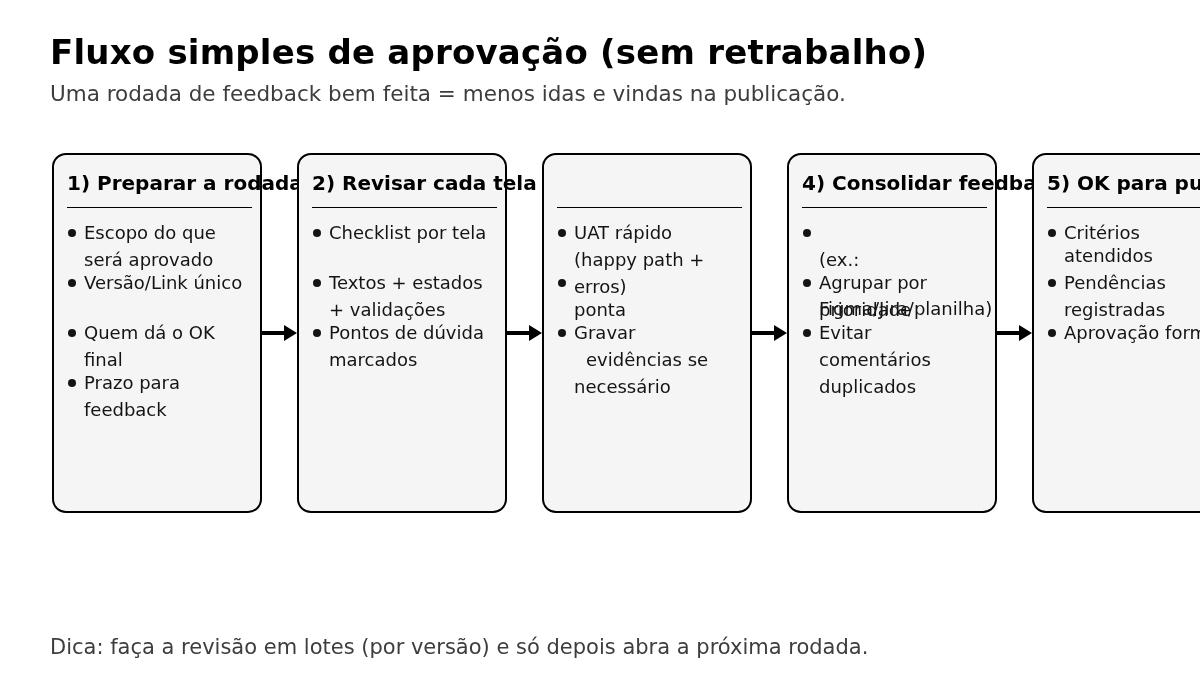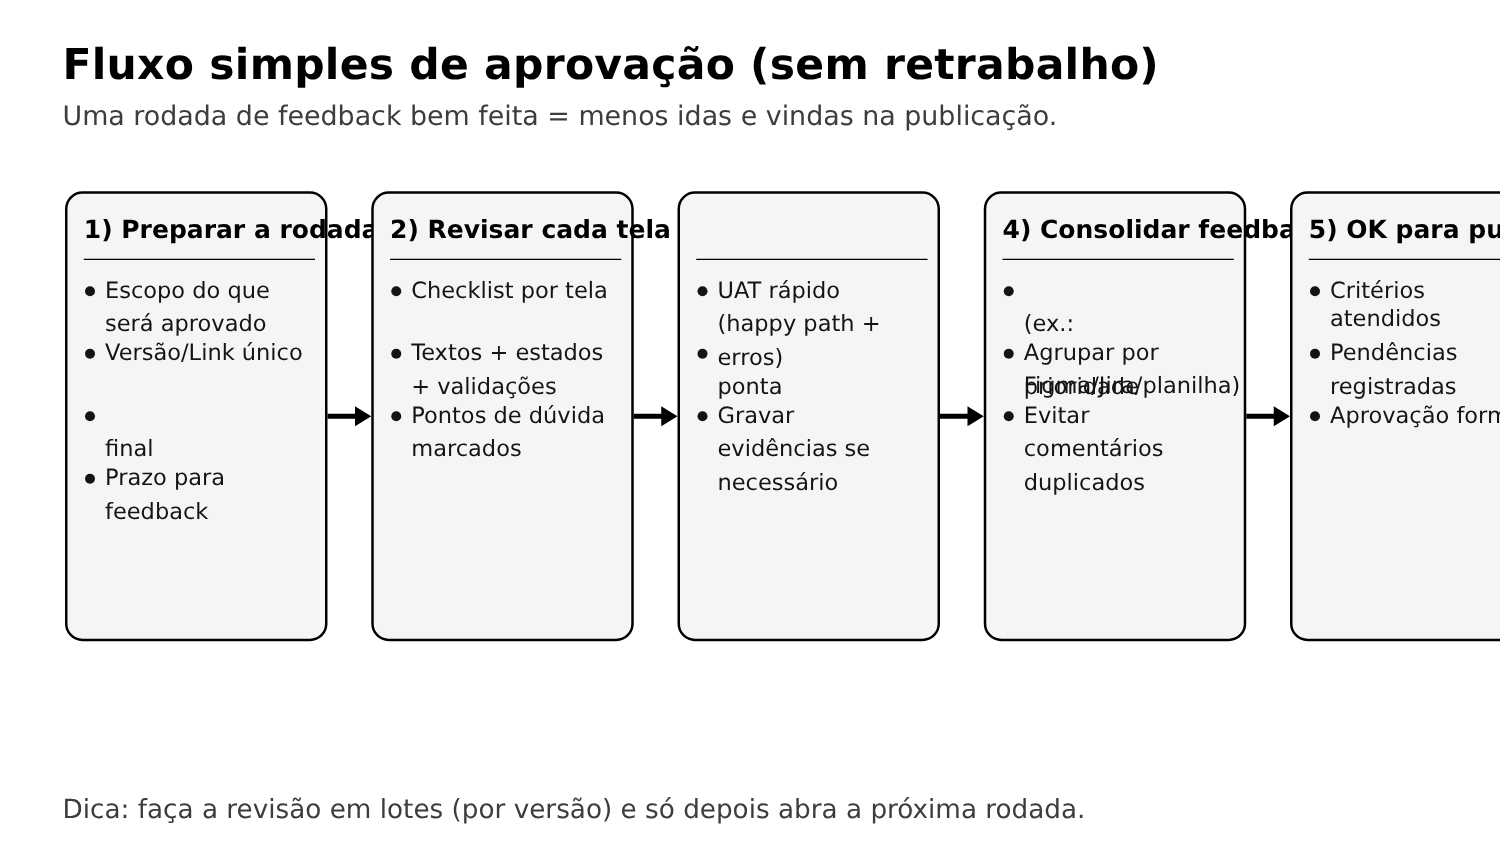--- a/index.html
+++ b/index.html
@@ -73,20 +73,21 @@
 <div id="diagram">
     <div class="box" style="left: 52px;">
       <div class="box-title">1) Preparar a rodada</div>
       <div class="box-underline"></div>
       <div class="bullet-dot" style="top: 73.5px;"></div>
       <div class="bullet-line" style="top: 64px;">Escopo do que</div>
       <div class="bullet-line" style="top: 91px;">será aprovado</div>
       <div class="bullet-dot" style="top: 123.5px;"></div>
       <div class="bullet-line" style="top: 114px;">Versão/Link único</div>
       <div class="bullet-dot" style="top: 173.5px;"></div>
+      <div class="bullet-line" style="top: 164px;">Quem dá o OK</div>
       <div class="bullet-line" style="top: 191px;">final</div>
       <div class="bullet-dot" style="top: 223.5px;"></div>
       <div class="bullet-line" style="top: 214px;">Prazo para</div>
       <div class="bullet-line" style="top: 241px;">feedback</div>
     </div>
     <div class="box" style="left: 297px;">
       <div class="box-title">2) Revisar cada tela</div>
       <div class="box-underline"></div>
       <div class="bullet-dot" style="top: 73.5px;"></div>
       <div class="bullet-line" style="top: 64px;">Checklist por tela</div>
@@ -100,21 +101,21 @@
     <div class="box" style="left: 542px;">
       <div class="box-underline"></div>
       <div class="bullet-dot" style="top: 73.5px;"></div>
       <div class="bullet-line" style="top: 64px;">UAT rápido</div>
       <div class="bullet-line" style="top: 91px;">(happy path +</div>
       <div class="bullet-line" style="top: 118px;">erros)</div>
       <div class="bullet-dot" style="top: 123.5px;"></div>
       <div class="bullet-line" style="top: 141px;">ponta</div>
       <div class="bullet-dot" style="top: 173.5px;"></div>
       <div class="bullet-line" style="top: 164px;">Gravar</div>
-      <div class="bullet-line" style="top: 191px;">evidências se</div>
+      <div class="bullet-line" style="top: 191px; margin-left: 12px;">evidências se</div>
       <div class="bullet-line" style="top: 218px;">necessário</div>
     </div>
     <div class="box" style="left: 787px;">
       <div class="box-title">4) Consolidar feedback</div>
       <div class="box-underline"></div>
       <div class="bullet-dot" style="top: 73.5px;"></div>
       <div class="bullet-line" style="top: 91px;">(ex.:</div>
       <div class="bullet-line" style="top: 118px; margin-top: 22px;">Figma/Jira/planilha)</div>
       <div class="bullet-dot" style="top: 123.5px;"></div>
       <div class="bullet-line" style="top: 114px;">Agrupar por</div>

